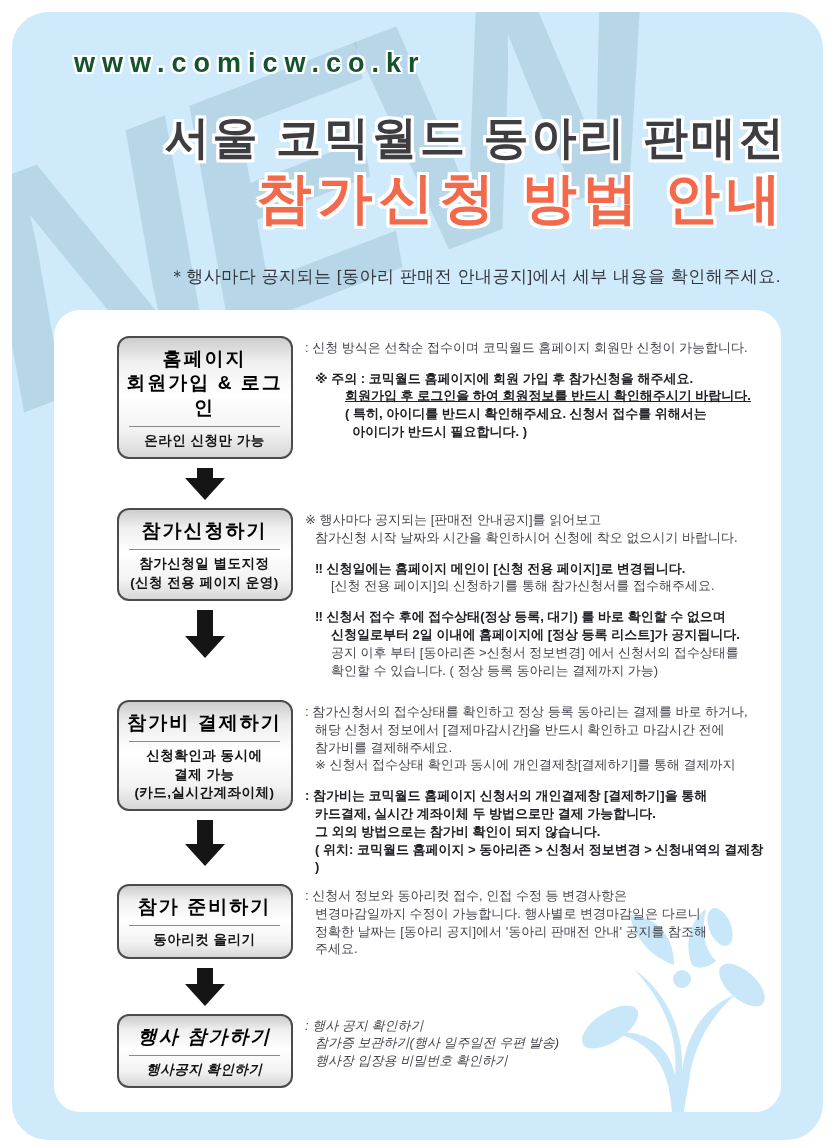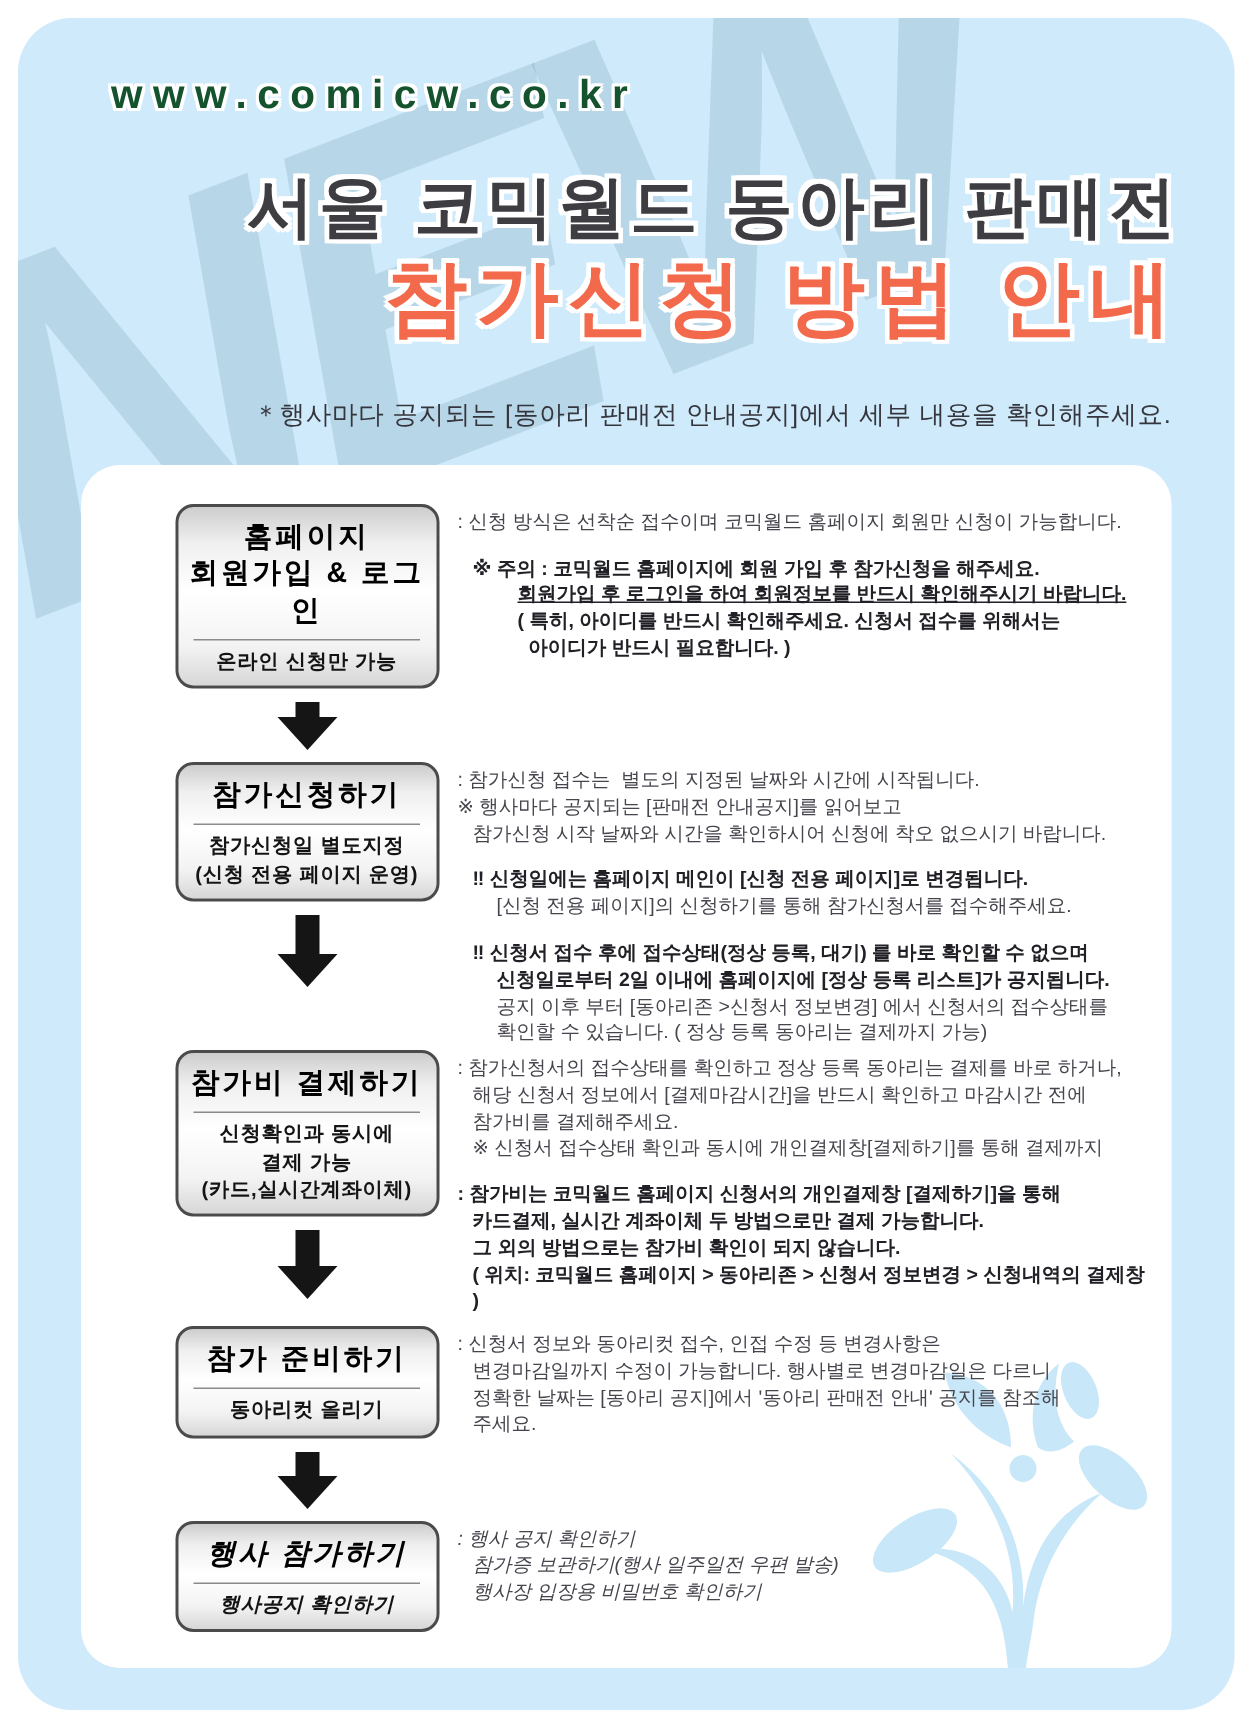--- a/index.html
+++ b/index.html
@@ -114,21 +114,20 @@
           <hr class="box-divider">
           <div class="step-box-sub">참가신청일 별도지정
 (신청 전용 페이지 운영)</div>
         </div>
         <div class="arrow a2">
             <div class="shaft"></div>
             <div class="head"></div>
           </div>
       </div>
       <div class="desc">
-          <div class="dl n ind0">: 참가신청 접수는  별도의 지정된 날짜와 시간에 시작됩니다.</div>
           <div class="dl n ind0">※ 행사마다 공지되는 [판매전 안내공지]를 읽어보고</div>
           <div class="dl n ind1">참가신청 시작 날짜와 시간을 확인하시어 신청에 착오 없으시기 바랍니다.</div>
           <div class="dl b ind1 gap">‼ 신청일에는 홈페이지 메인이 [신청 전용 페이지]로 변경됩니다.</div>
           <div class="dl n ind2">[신청 전용 페이지]의 신청하기를 통해 참가신청서를 접수해주세요.</div>
           <div class="dl b ind1 gap">‼ 신청서 접수 후에 접수상태(정상 등록, 대기) 를 바로 확인할 수 없으며</div>
           <div class="dl b ind2">신청일로부터 2일 이내에 홈페이지에 [정상 등록 리스트]가 공지됩니다.</div>
           <div class="dl n ind2">공지 이후 부터 [동아리존 &gt;신청서 정보변경] 에서 신청서의 접수상태를</div>
           <div class="dl n ind2">확인할 수 있습니다. ( 정상 등록 동아리는 결제까지 가능)</div>
         </div>
     </div>

